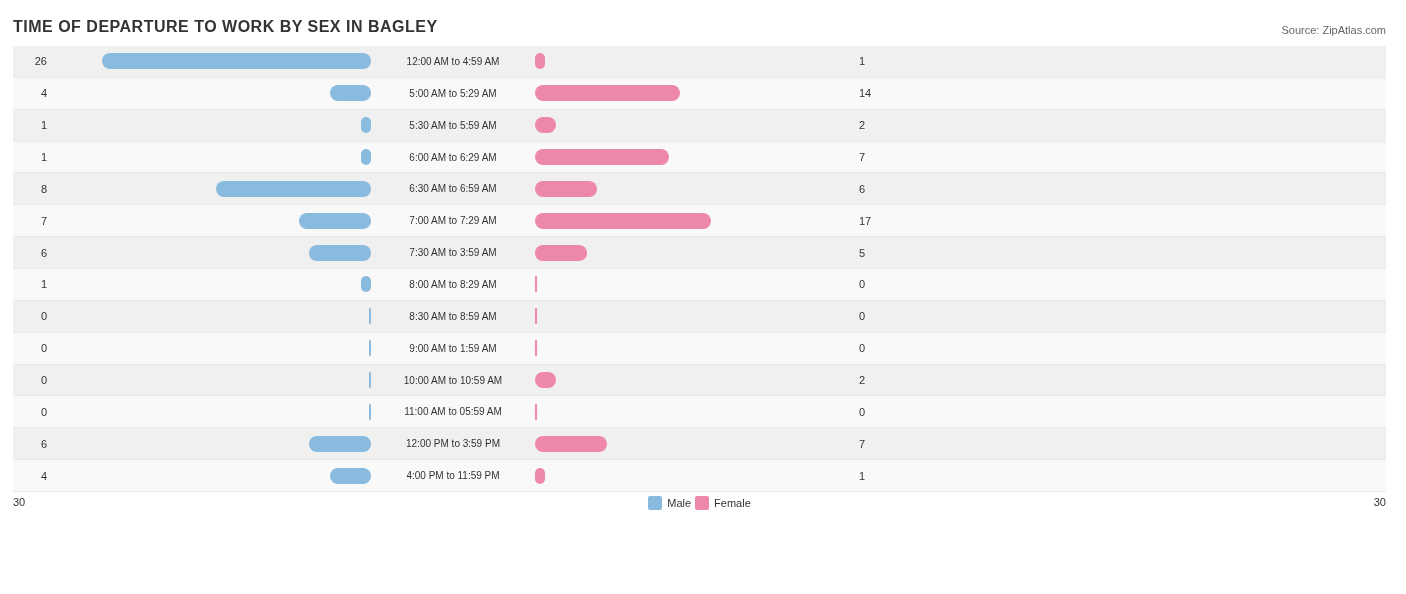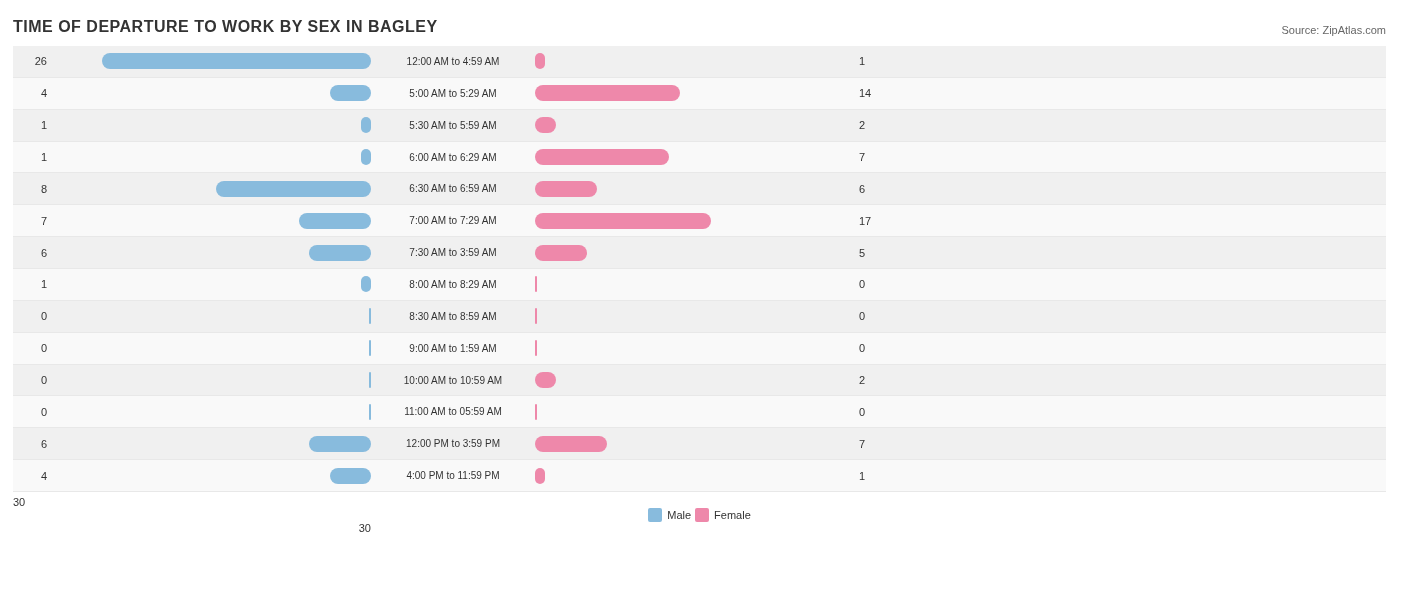--- a/index.html
+++ b/index.html
@@ -100,21 +100,20 @@
     .bar-female {
       background: #ee88aa;
       height: 16px;
       border-radius: 8px;
       min-width: 2px;
     }
     .axis-row {
       display: flex;
       width: 100%;
       padding-top: 4px;
-      flex-direction: column;
     }
     .axis-left {
       width: 358px;
       text-align: left;
       font-size: 11px;
       color: #333;
       padding-left: 0px;
     }
     .axis-spacer {
       flex: 1;

